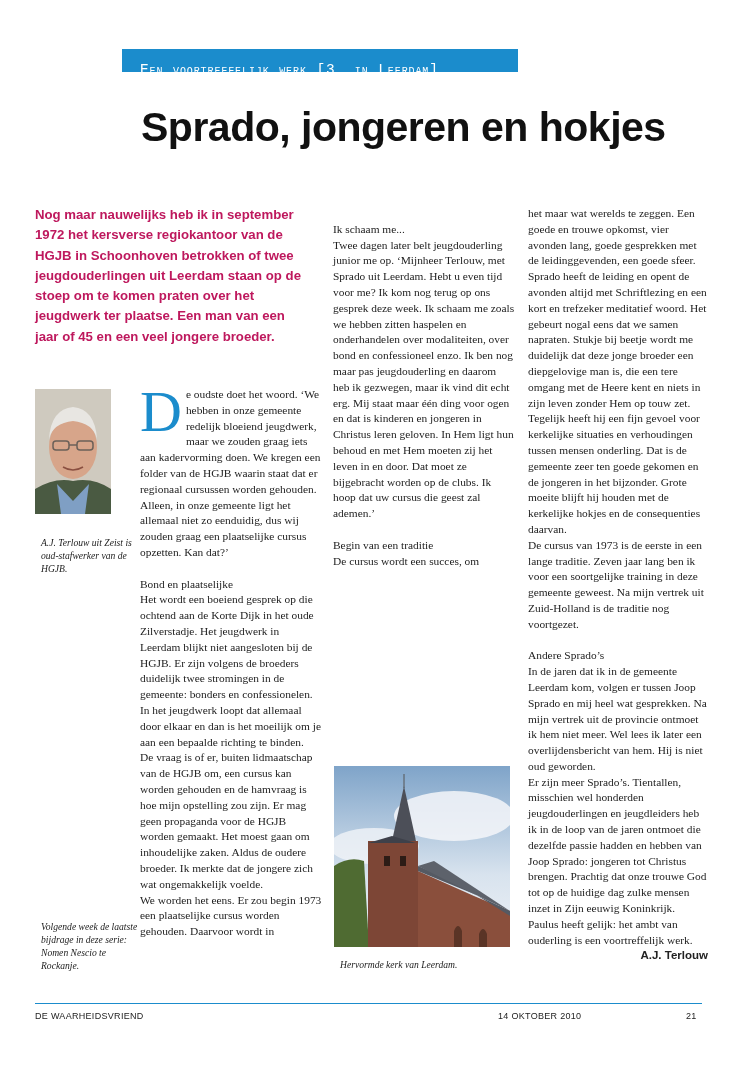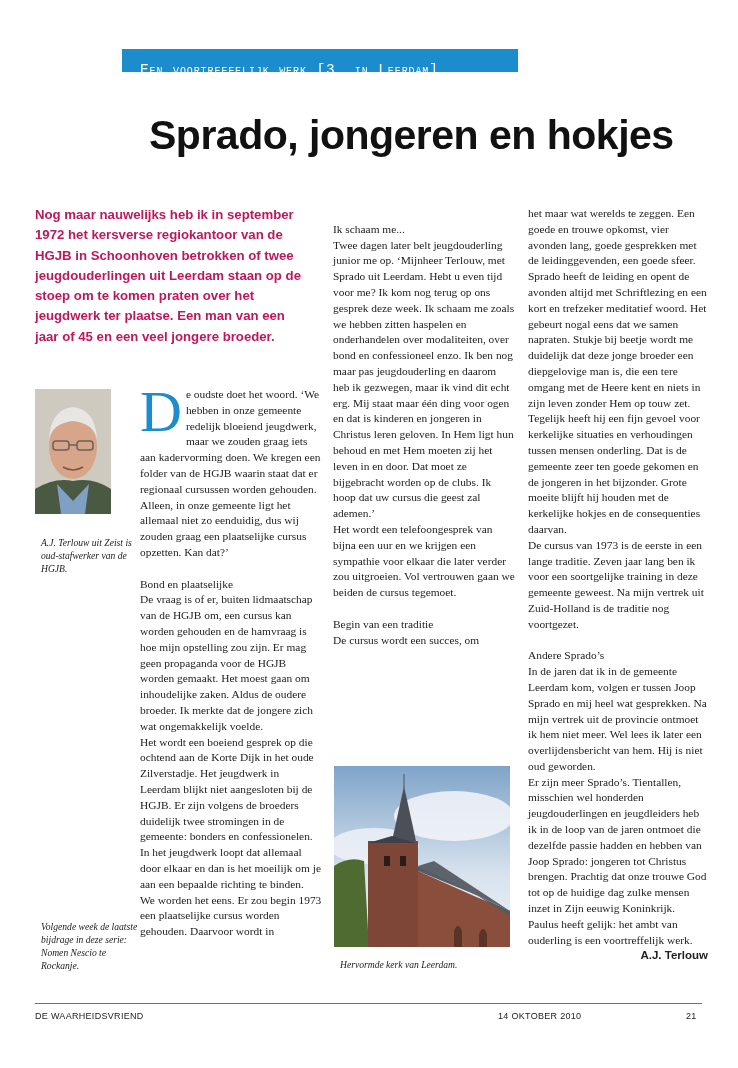--- a/index.html
+++ b/index.html
@@ -1,19 +1,19 @@
 <!DOCTYPE html>
 <html><head>
 <meta charset="utf-8">
 <style>
   html, body { margin: 0; padding: 0; background: #ffffff; }
   body { width: 738px; height: 1068px; position: relative; overflow: hidden; font-family: "DejaVu Serif", serif; color: #1c1c1c; }
   .series-bar { position: absolute; left: 122px; top: 49px; width: 396px; height: 23px; background: #1b8ccc; }
   .series-bar span { position: absolute; left: 18px; top: 13px; color: #ffffff; font-family: Liberation Mono, monospace; font-size: 14.5px; letter-spacing: 0.9px; font-variant: small-caps; white-space: nowrap; }
-  .headline { position: absolute; left: 141px; top: 104px; margin: 8px; font-family: "Liberation Sans", sans-serif; font-weight: bold; font-size: 41px; letter-spacing: -0.5px; color: #111; white-space: nowrap; }
+  .headline { position: absolute; left: 141px; top: 104px; margin: 0; font-family: "Liberation Sans", sans-serif; font-weight: bold; font-size: 41px; letter-spacing: -0.5px; color: #111; white-space: nowrap; }
   .intro { position: absolute; left: 35px; top: 205px; width: 275px; margin: 0; font-family: "Liberation Sans", sans-serif; font-weight: bold; font-size: 13.2px; line-height: 20.3px; color: #be185d; }
   .col { position: absolute; font-size: 11.4px; line-height: 15.8px; font-family: "Liberation Serif", serif; color: #222; }
   .col p { margin: 0; }
   .col .sp { height: 15.8px; }
   .col h3 { margin: 0; font-size: 11.4px; line-height: 15.8px; font-weight: normal; }
   .c1 { left: 140px; top: 387px; width: 182px; }
   .c2 { left: 333px; top: 206px; width: 182px; }
   .c3 { left: 528px; top: 206px; width: 180px; }
   .dropcap { float: left; font-family: "Liberation Serif", serif; color: #1b8ccc; font-size: 58px; line-height: 46px; margin: 2px 4px 0 0; }
   .byline { text-align: right; font-family: "Liberation Sans", sans-serif; font-weight: bold; font-size: 11.5px; }
@@ -54,30 +54,29 @@
   </svg>
 </div>
 <p class="caption cap1">A.J. Terlouw uit Zeist is oud-stafwerker van de HGJB.</p>
 
 <p class="caption cap2">Volgende week de laatste bijdrage in deze serie: Nomen Nescio te Rockanje.</p>
 
 <div class="col c1">
   <p><span class="dropcap">D</span><span>e oudste doet het woord. ‘We hebben in onze gemeente redelijk bloeiend jeugdwerk, maar we zouden graag iets aan kadervorming doen. We kregen een folder van de HGJB waarin staat dat er regionaal cursussen worden gehouden. Alleen, in onze gemeente ligt het allemaal niet zo eenduidig, dus wij zouden graag een plaatselijke cursus opzetten. Kan dat?’</span></p>
   <div class="sp"></div>
   <h3>Bond en plaatselijke</h3>
+  <p>Het wordt een boeiend gesprek op die ochtend aan de Korte Dijk in het oude Zilverstadje. Het jeugdwerk in Leerdam blijkt niet aangesloten bij de HGJB. Er zijn volgens de broeders duidelijk twee stromingen in de gemeente: bonders en confessionelen. In het jeugdwerk loopt dat allemaal door elkaar en dan is het moeilijk om je aan een bepaalde richting te binden.</p>
   <p>De vraag is of er, buiten lidmaatschap van de HGJB om, een cursus kan worden gehouden en de hamvraag is hoe mijn opstelling zou zijn. Er mag geen propaganda voor de HGJB worden gemaakt. Het moest gaan om inhoudelijke zaken. Aldus de oudere broeder. Ik merkte dat de jongere zich wat ongemakkelijk voelde.</p>
-  <p>Het wordt een boeiend gesprek op die ochtend aan de Korte Dijk in het oude Zilverstadje. Het jeugdwerk in Leerdam blijkt niet aangesloten bij de HGJB. Er zijn volgens de broeders duidelijk twee stromingen in de gemeente: bonders en confessionelen. In het jeugdwerk loopt dat allemaal door elkaar en dan is het moeilijk om je aan een bepaalde richting te binden.</p>
   <p>We worden het eens. Er zou begin 1973 een plaatselijke cursus worden gehouden. Daarvoor wordt in</p>
 </div>
 
 <div class="col c2">
   <div class="sp"></div>
   <h3>Ik schaam me...</h3>
   <p>Twee dagen later belt jeugdouderling junior me op. ‘Mijnheer Terlouw, met Sprado uit Leerdam. Hebt u even tijd voor me? Ik kom nog terug op ons gesprek deze week. Ik schaam me zoals we hebben zitten haspelen en onderhandelen over modaliteiten, over bond en confessioneel enzo. Ik ben nog maar pas jeugdouderling en daarom heb ik gezwegen, maar ik vind dit echt erg. Mij staat maar één ding voor ogen en dat is kinderen en jongeren in Christus leren geloven. In Hem ligt hun behoud en met Hem moeten zij het leven in en door. Dat moet ze bijgebracht worden op de clubs. Ik hoop dat uw cursus die geest zal ademen.’</p>
-  <p>Het wordt een telefoongesprek van bijna een uur en we krijgen een sympathie voor elkaar die later verder zou uitgroeien. Vol vertrouwen gaan we beiden de cursus tegemoet.</p>
   <div class="sp"></div>
   <h3>Begin van een traditie</h3>
   <p>De cursus wordt een succes, om</p>
 </div>
 
 <div class="church">
   <svg width="176" height="181" viewBox="0 0 176 181">
     <defs>
       <linearGradient id="sky" x1="0" y1="0" x2="0" y2="1">
         <stop offset="0" stop-color="#7fa4c9"></stop>

